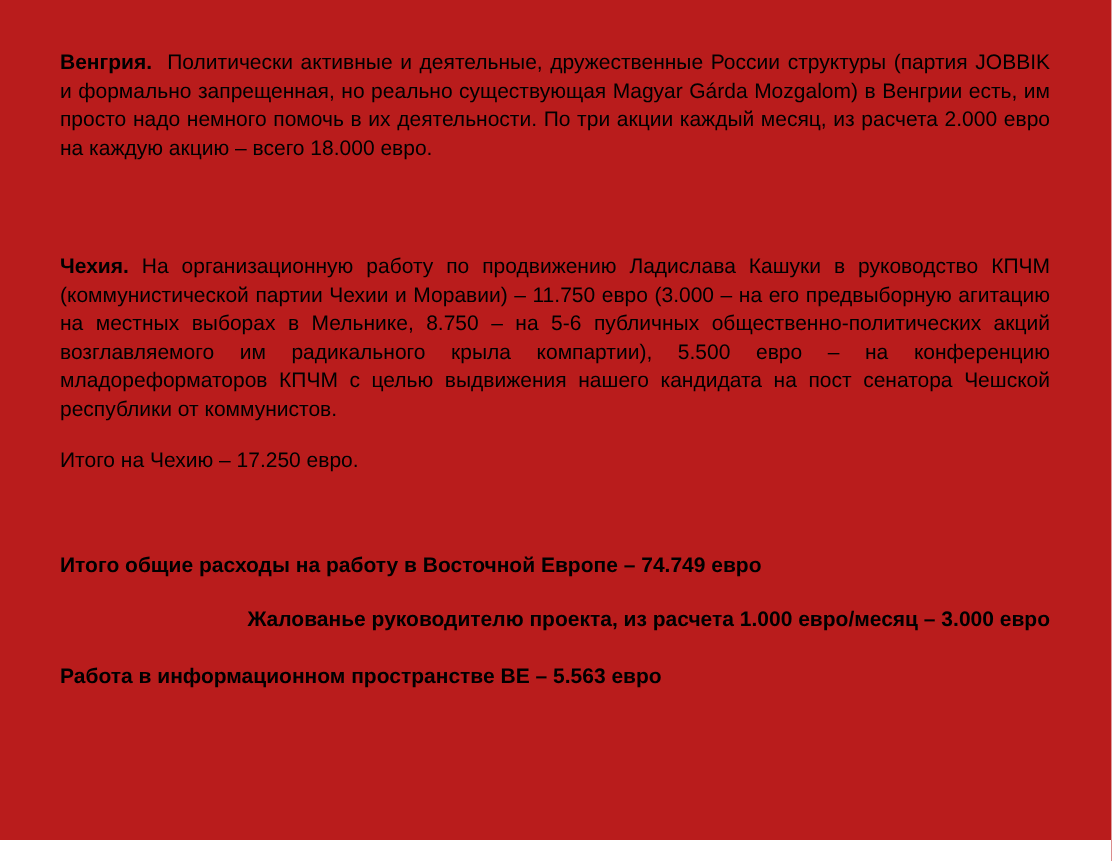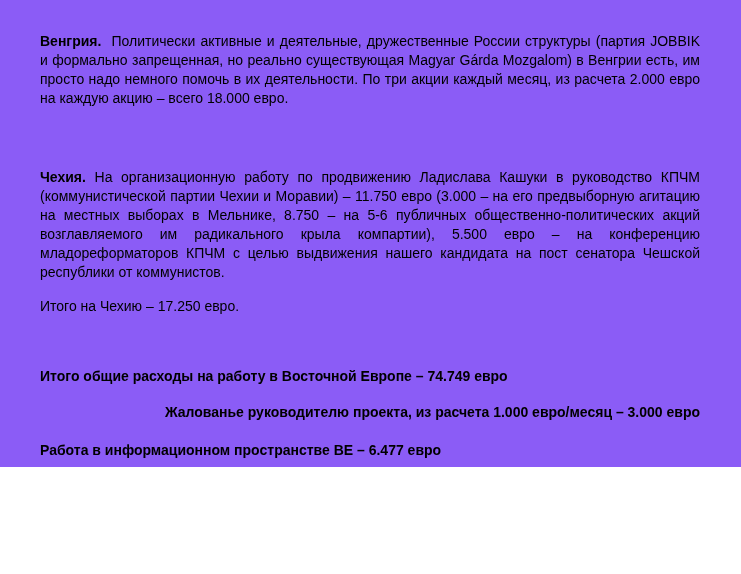--- a/index.html
+++ b/index.html
@@ -3,22 +3,22 @@
 <meta charset="utf-8">
 <style>
   html, body {
     margin: 0;
     padding: 0;
     background: #ffffff;
   }
   .page {
     position: relative;
     width: 741px;
-    height: 467px;
-    background: #8b5cf6;
+    height: 560px;
+    background: #b91c1c;
     overflow: hidden;
     font-family: "Liberation Sans", sans-serif;
     color: #000000;
   }
   .content {
     padding: 32px 41px 0 40px;
   }
   .para {
     margin: 0;
     font-size: 14px;
@@ -69,17 +69,17 @@
     <p class="para justified"><span class="lead lead-wide">Венгрия.</span><span> Политически активные и деятельные, дружественные России структуры (партия JOBBIK и формально запрещенная, но реально существующая Magyar Gárda Mozgalom) в Венгрии есть, им просто надо немного помочь в их деятельности. По три акции каждый месяц, из расчета 2.000 евро на каждую акцию – всего 18.000 евро.</span></p>
 
     <p class="para justified para-czech"><span class="lead">Чехия.</span><span> На организационную работу по продвижению Ладислава Кашуки в руководство КПЧМ (коммунистической партии Чехии и Моравии) – 11.750 евро (3.000 – на его предвыборную агитацию на местных выборах в Мельнике, 8.750 – на 5-6 публичных общественно-политических акций возглавляемого им радикального крыла компартии), 5.500 евро – на конференцию младореформаторов КПЧМ с целью выдвижения нашего кандидата на пост сенатора Чешской республики от коммунистов.</span></p>
 
     <p class="para para-czech-total">Итого на Чехию – 17.250 евро.</p>
 
     <p class="para para-total-ee">Итого общие расходы на работу в Восточной Европе – 74.749 евро</p>
 
     <p class="para para-salary">Жалованье руководителю проекта, из расчета 1.000 евро/месяц – 3.000 евро</p>
 
-    <p class="para para-info">Работа в информационном пространстве ВЕ – 6.477 евро</p>
+    <p class="para para-info">Работа в информационном пространстве ВЕ – 5.563 евро</p>
 
 
   </div>
 </div>
 
 </body></html>

